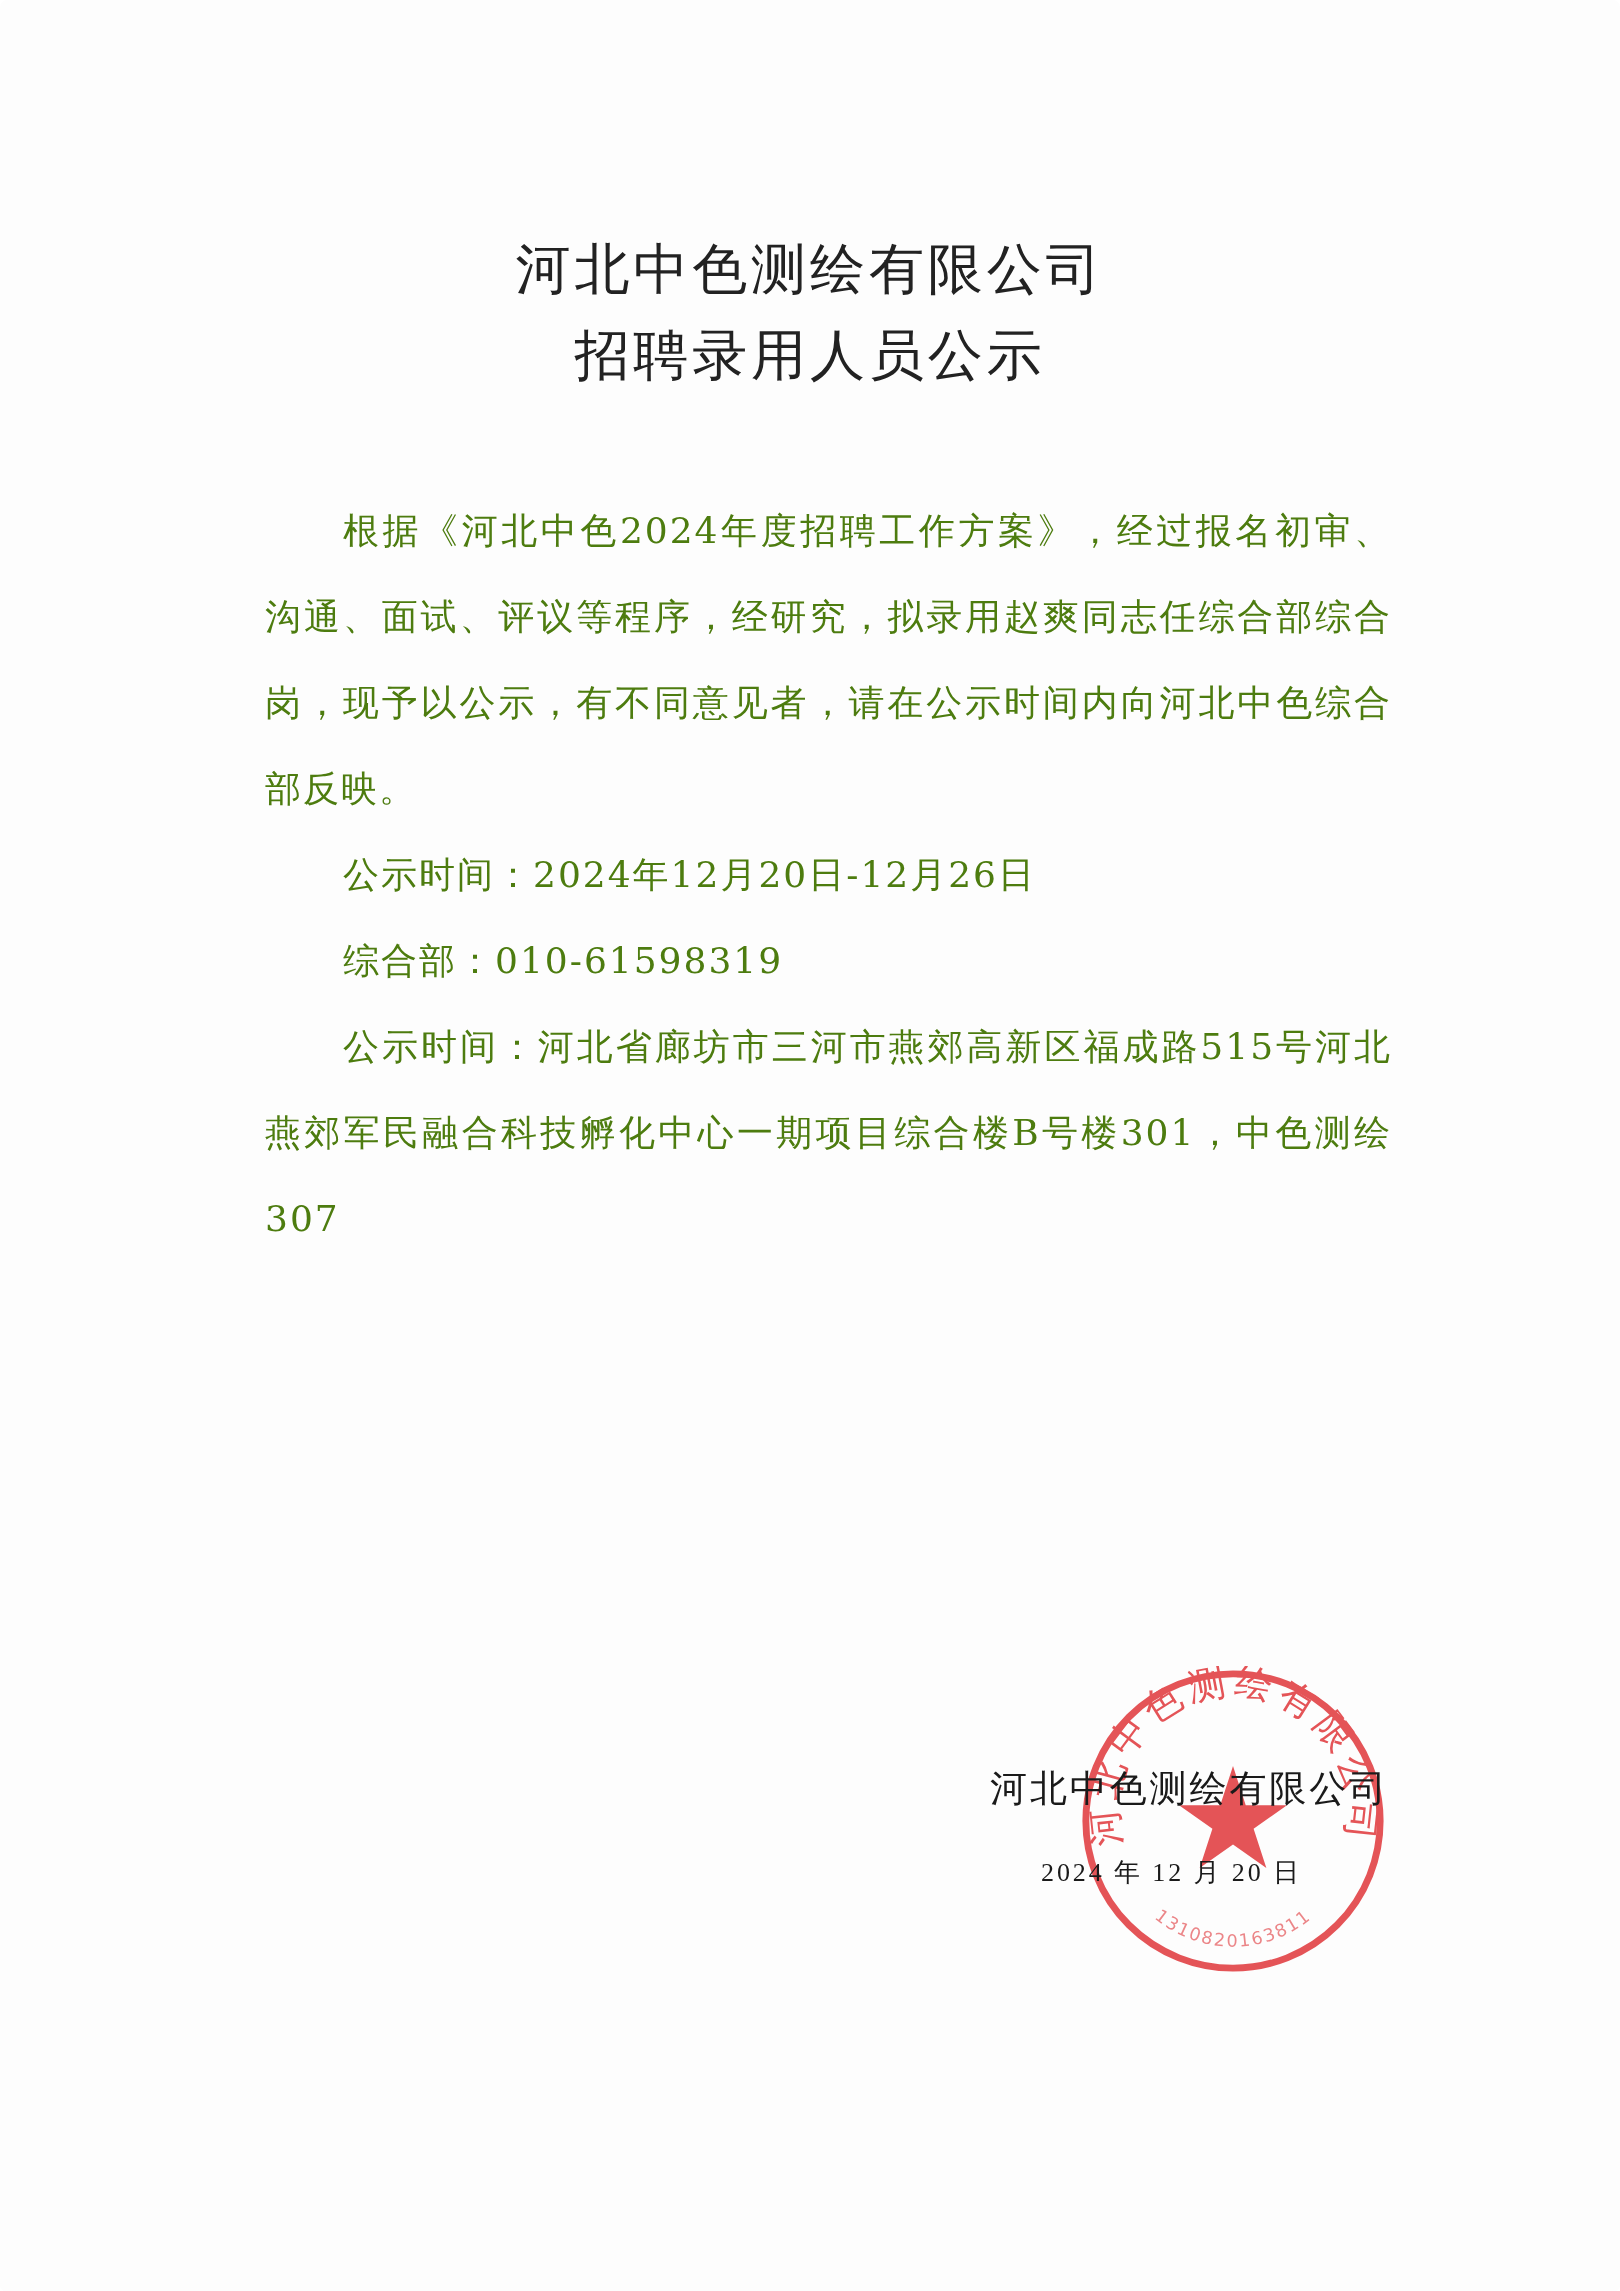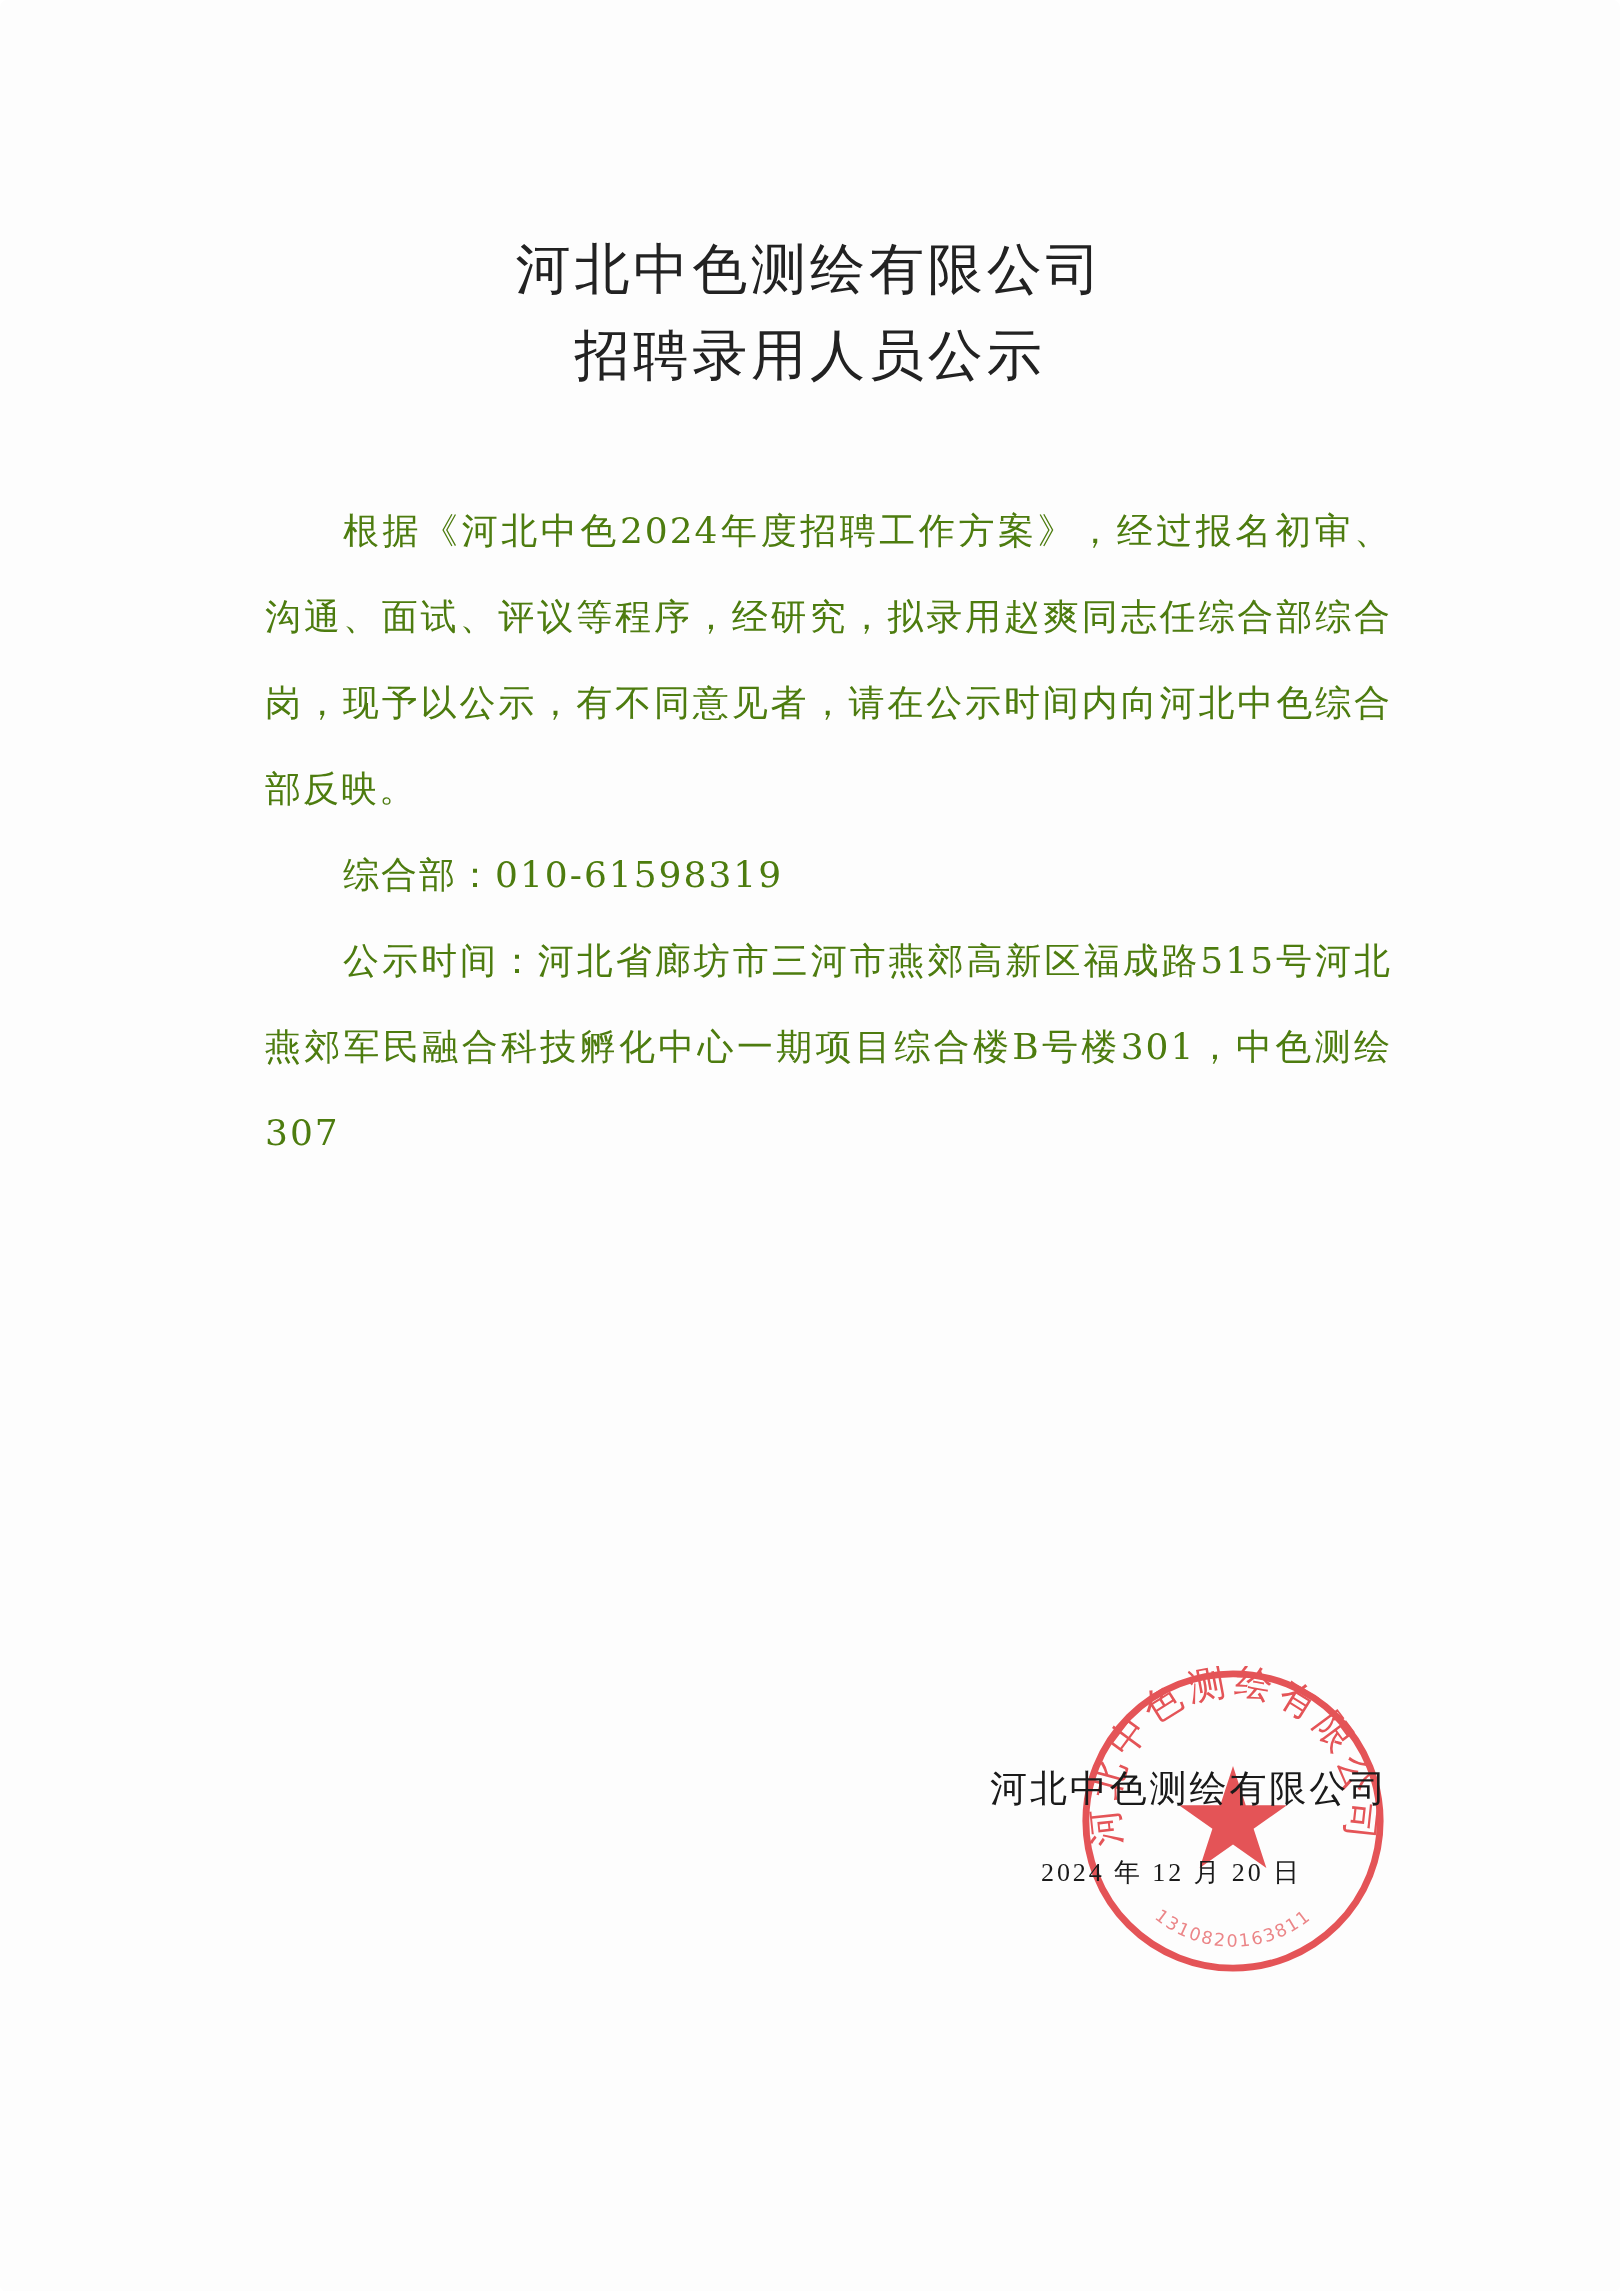--- a/index.html
+++ b/index.html
@@ -21,20 +21,21 @@
 </head>
 <body>
 
 <div class="page">
 
   <div class="title l1">河北中色测绘有限公司</div>
   <div class="title l2">招聘录用人员公示</div>
 
   <div class="body-text">
     <p class="para">根据《河北中色2024年度招聘工作方案》，经过报名初审、沟通、面试、评议等程序，经研究，拟录用赵爽同志任综合部综合岗，现予以公示，有不同意见者，请在公示时间内向河北中色综合部反映。</p>
+    <p class="para">公示时间：2024年12月20日-12月26日</p>
     <p class="para">综合部：010-61598319</p>
     <p class="para">公示时间：河北省廊坊市三河市燕郊高新区福成路515号河北燕郊军民融合科技孵化中心一期项目综合楼B号楼301，中色测绘307</p>
   </div>
 
   <svg class="seal" viewBox="0 0 316 316">
     <defs>
       <path id="sealArc" d="M 48 190 A 118 118 0 1 1 268 190" fill="none"></path>
       <path id="codeArc" d="M 70 250 A 125 125 0 0 0 246 250" fill="none"></path>
     </defs>
     <circle cx="158" cy="158" r="150" fill="none" stroke="#e0373b" stroke-width="7"></circle>

